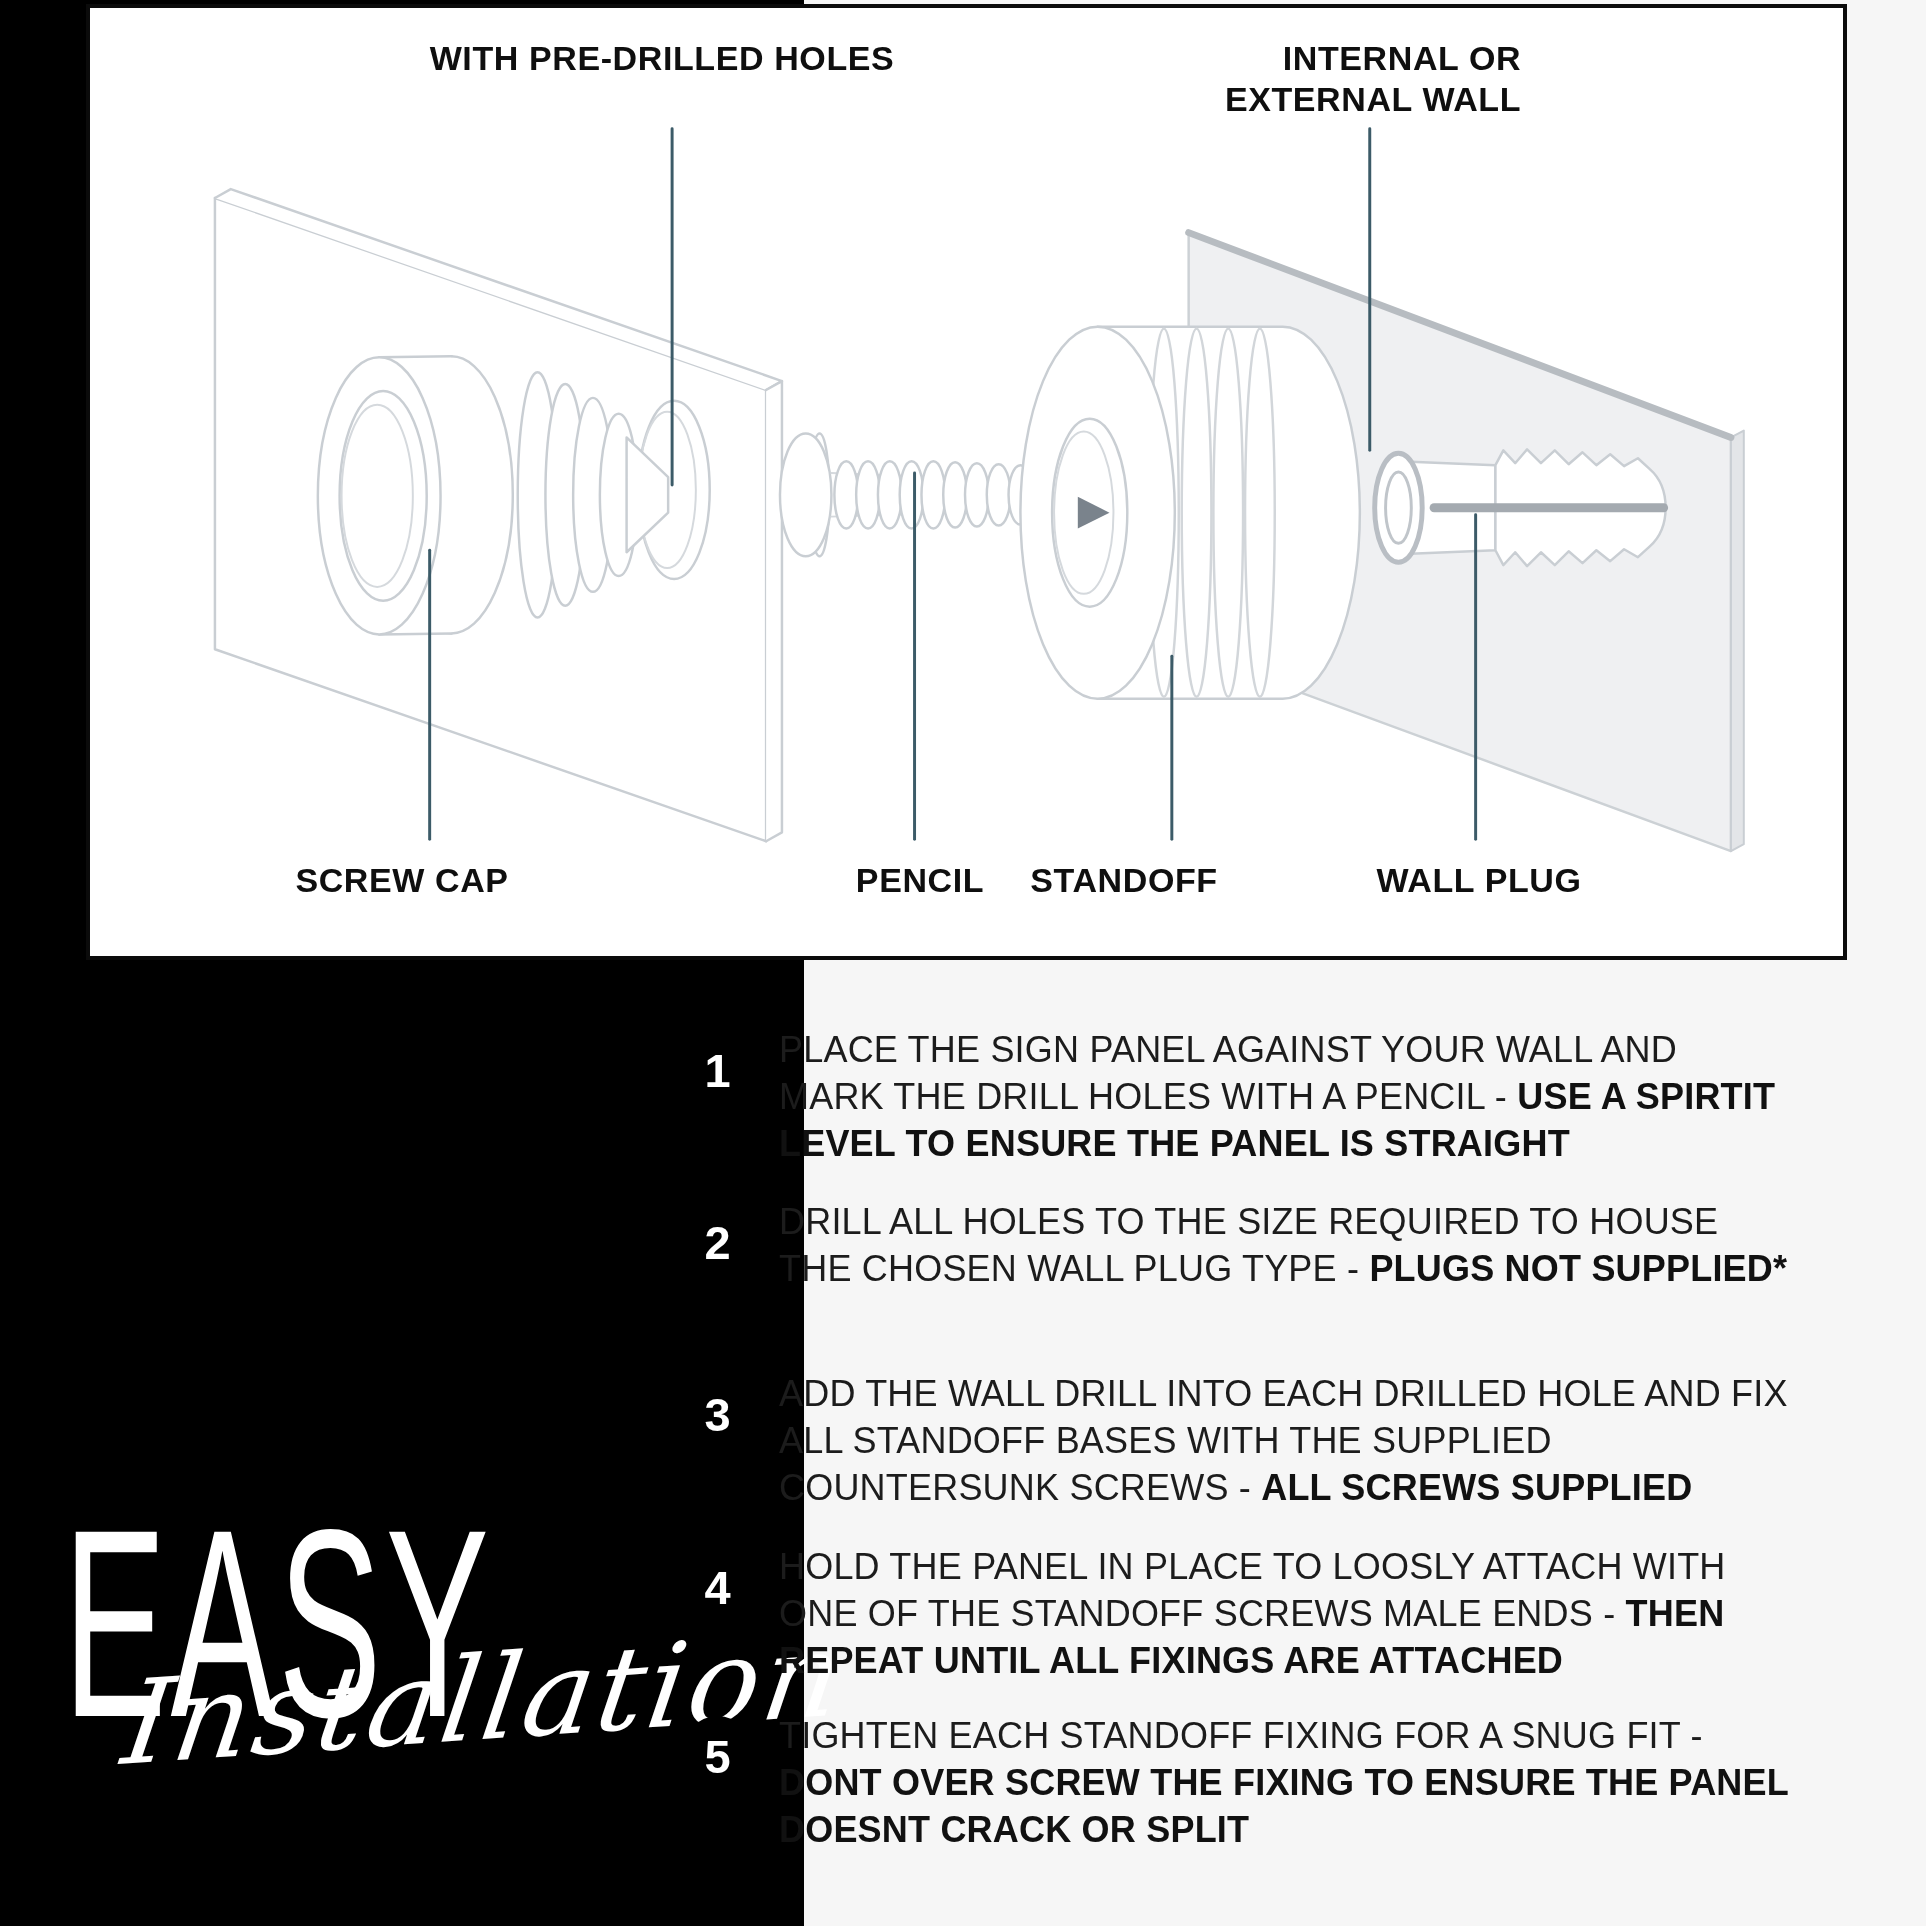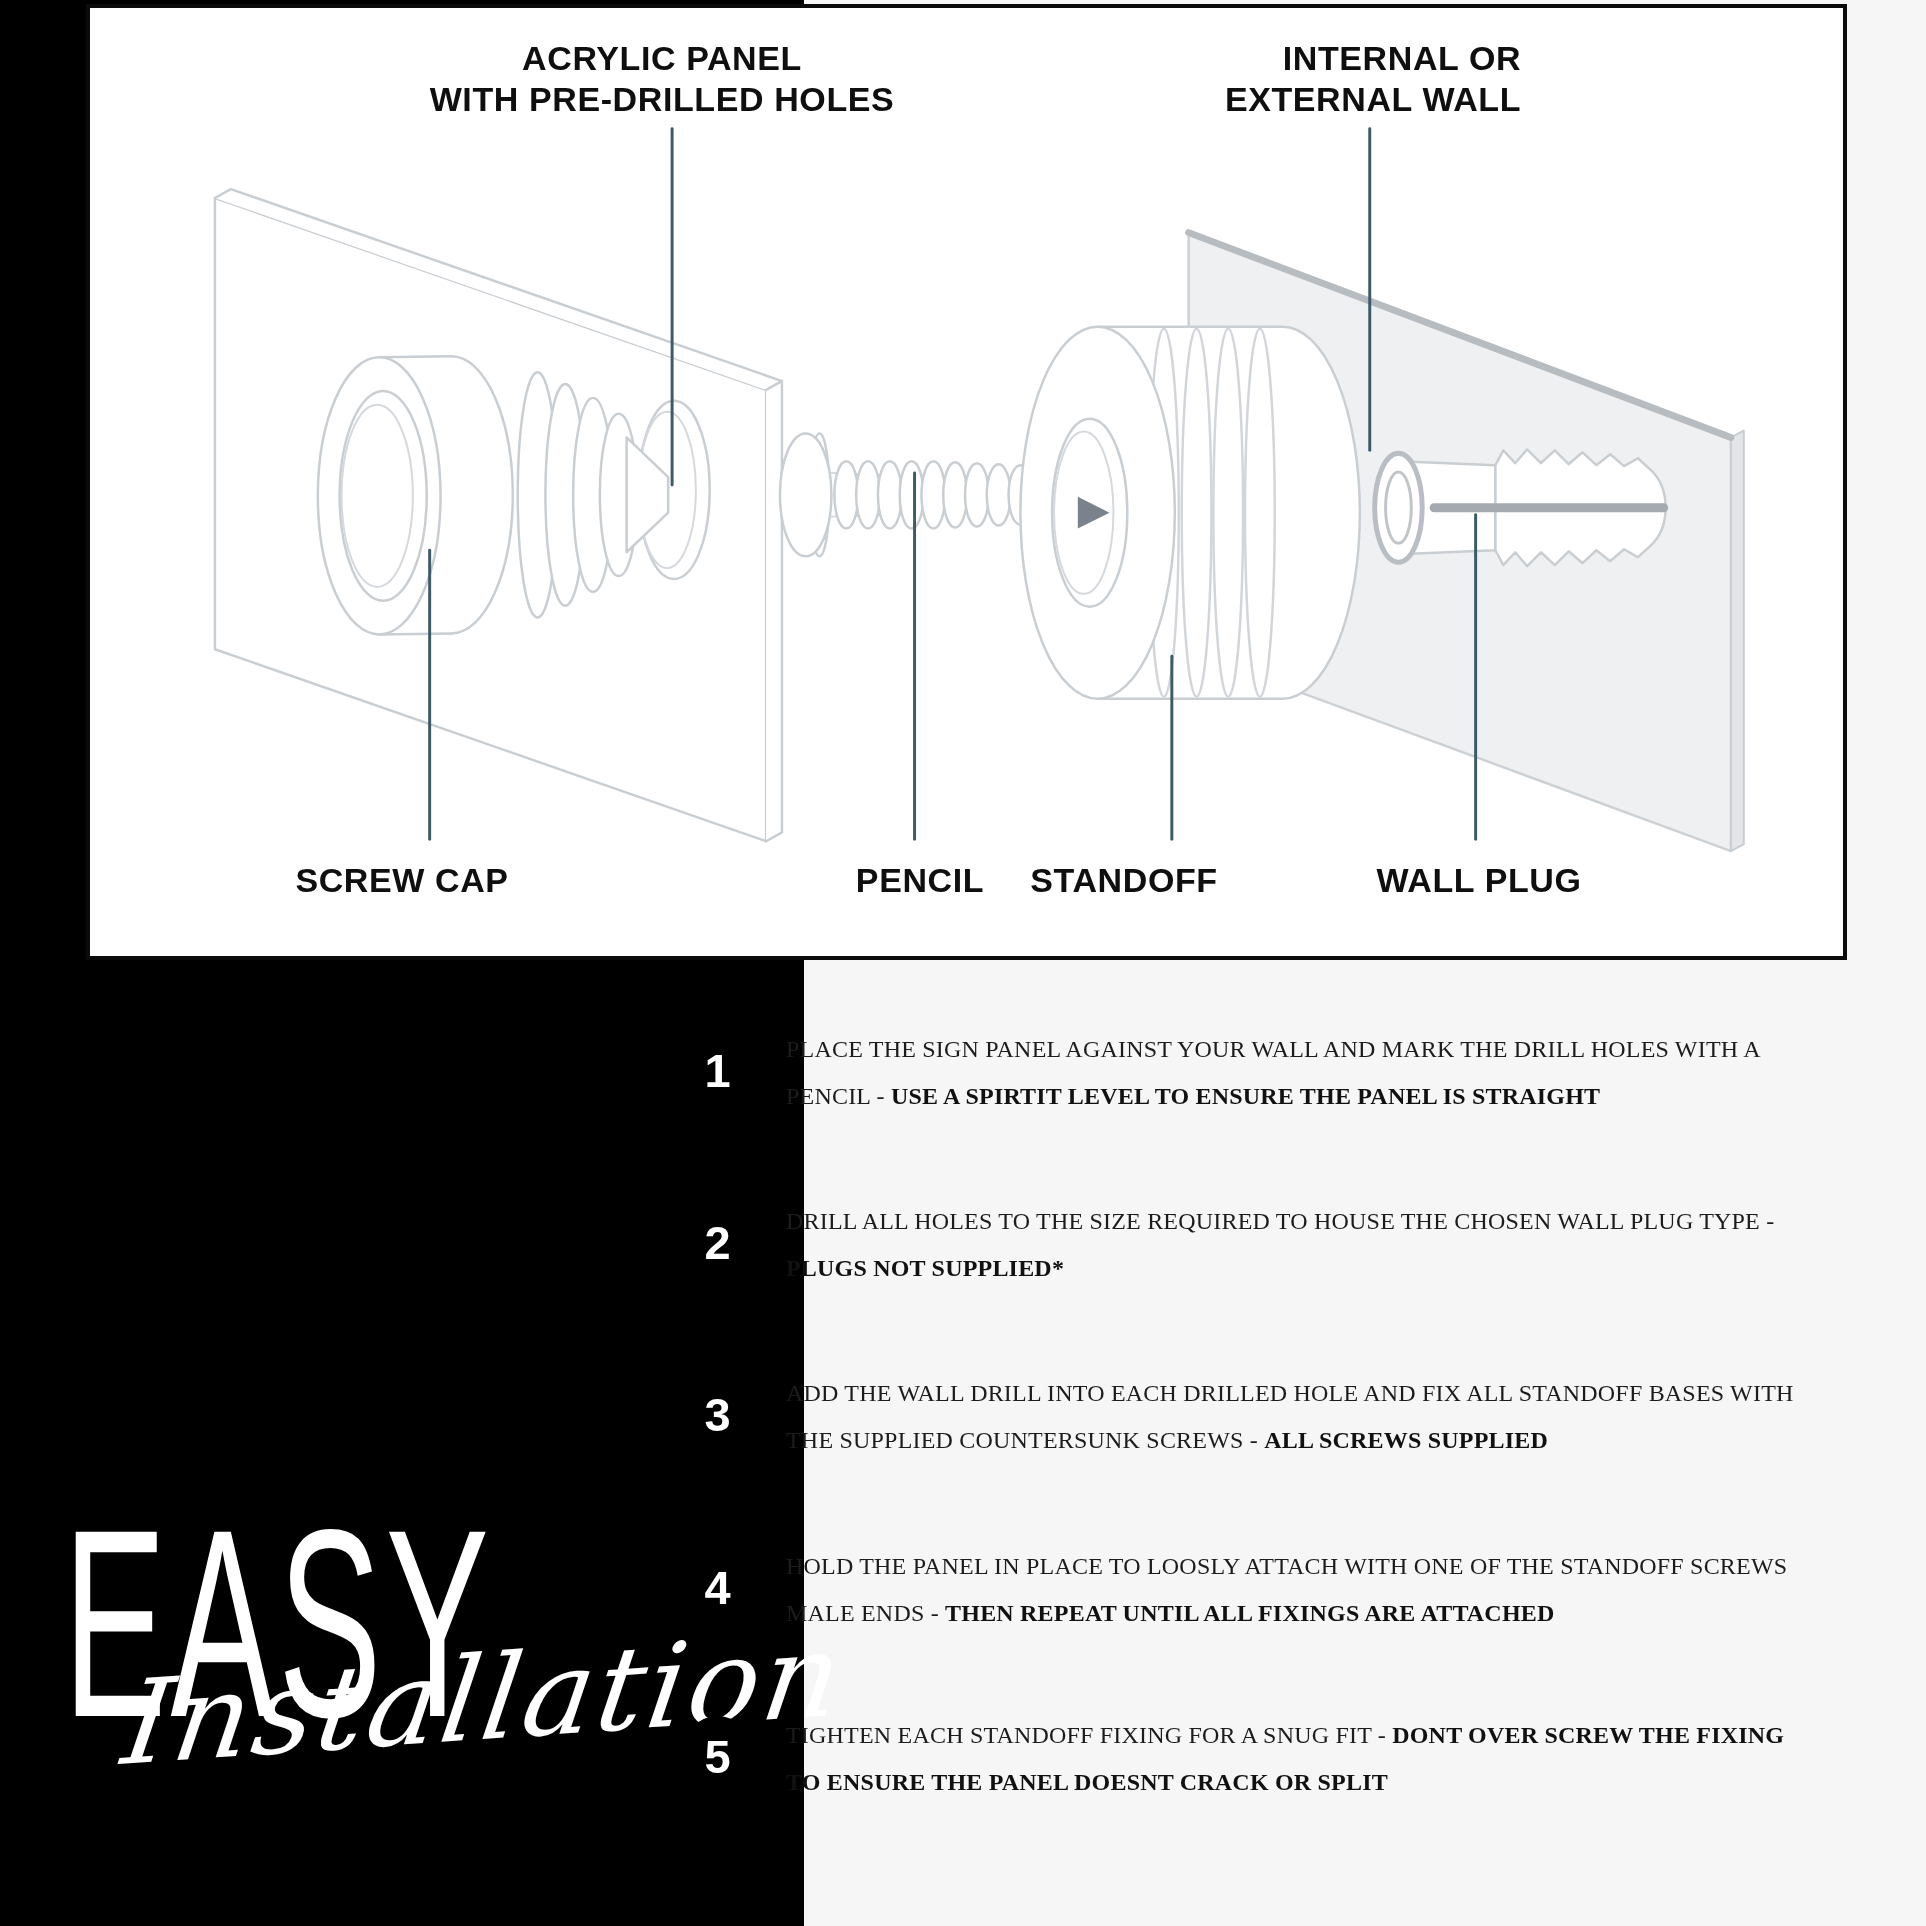--- a/index.html
+++ b/index.html
@@ -29,22 +29,22 @@
   .brand-sub{position:absolute;left:125px;top:1655px;color:#fff;
       font-family:"DejaVu Serif",serif;font-style:italic;font-size:117px;letter-spacing:3px;
       transform:skewX(-12deg) rotate(-4deg);transform-origin:0 50%;white-space:nowrap;}
 
   
   .steps{list-style:none;margin:0;padding:0;}
   .step{position:absolute;left:681px;width:1238px;display:flex;align-items:flex-start;}
   .step-1{top:1026px;} .step-2{top:1198px;} .step-3{top:1370px;} .step-4{top:1543px;} .step-5{top:1712px;}
   .step-badge{flex:0 0 auto;width:73px;height:81px;border-radius:50%;background:#000;color:#fff;
       font-weight:bold;font-size:47px;line-height:81px;text-align:center;margin-top:4px;}
-  .step-text{margin:0 0 0 32px;width:1010px;color:#1c1c1c;font-size:24px;line-height:47px;
-      letter-spacing:0.2px;font-family:Liberation Serif, serif;}
+  .step-text{margin:0 0 0 25px;width:1010px;color:#1c1c1c;font-size:36px;line-height:47px;
+      letter-spacing:0.2px;}
   .step-text strong{font-weight:bold;color:#111;}
 </style>
 </head>
 <body>
 
 <div class="page">
   <div class="bg-left"></div>
 
   <section class="panel">
     <svg viewBox="0 0 1771 958" fill="none" stroke-linejoin="round" stroke-linecap="round">
@@ -120,21 +120,20 @@
         <path d="M588,122 L588,482"></path>
         <path d="M1293,122 L1293,447"></path>
         <path d="M343,548 L343,840"></path>
         <path d="M833,470 L833,840"></path>
         <path d="M1093,655 L1093,840"></path>
         <path d="M1400,512 L1400,840"></path>
       </g>
     </svg>
 
     <div class="diagram-label lbl-acrylic">
-      <div>ACRYLIC PANEL</div>
       <div>WITH PRE-DRILLED HOLES</div>
     </div>
     <div class="diagram-label lbl-wall">
       <div>INTERNAL OR</div>
       <div>EXTERNAL WALL</div>
     </div>
 
     <div class="bottom-label lbl-screwcap">SCREW CAP</div>
     <div class="bottom-label lbl-screw">PENCIL</div>
     <div class="bottom-label lbl-standoff">STANDOFF</div>

